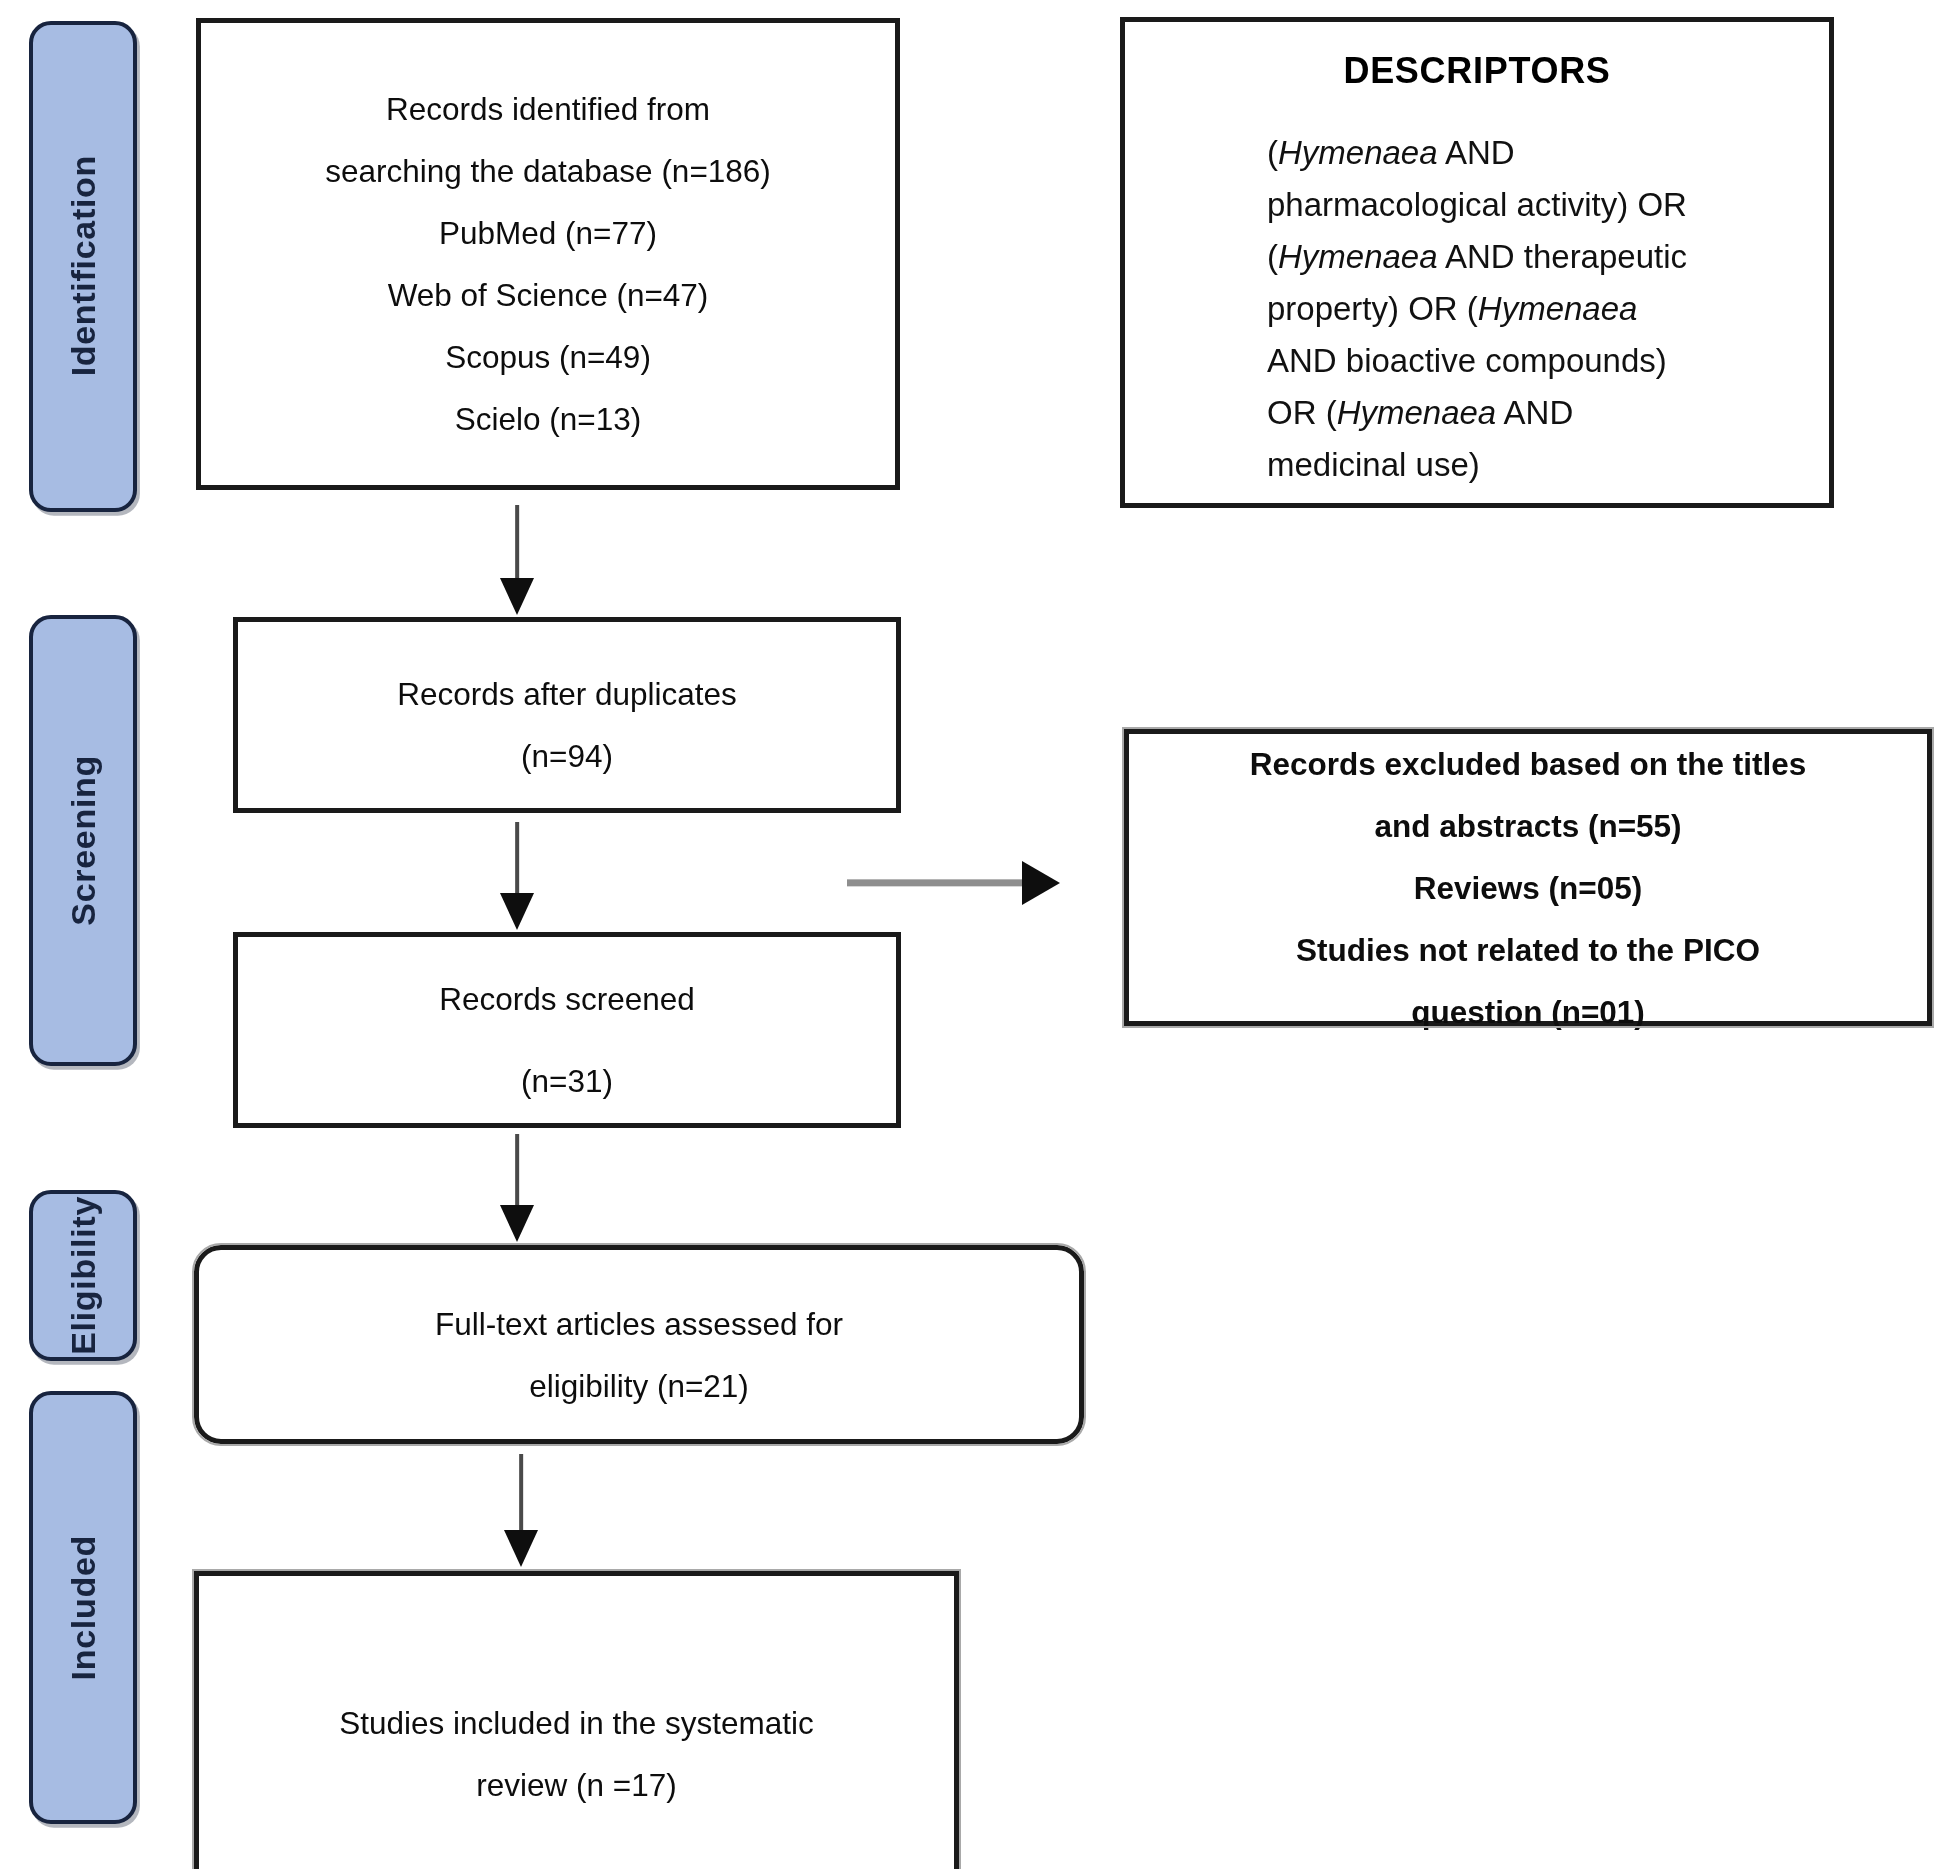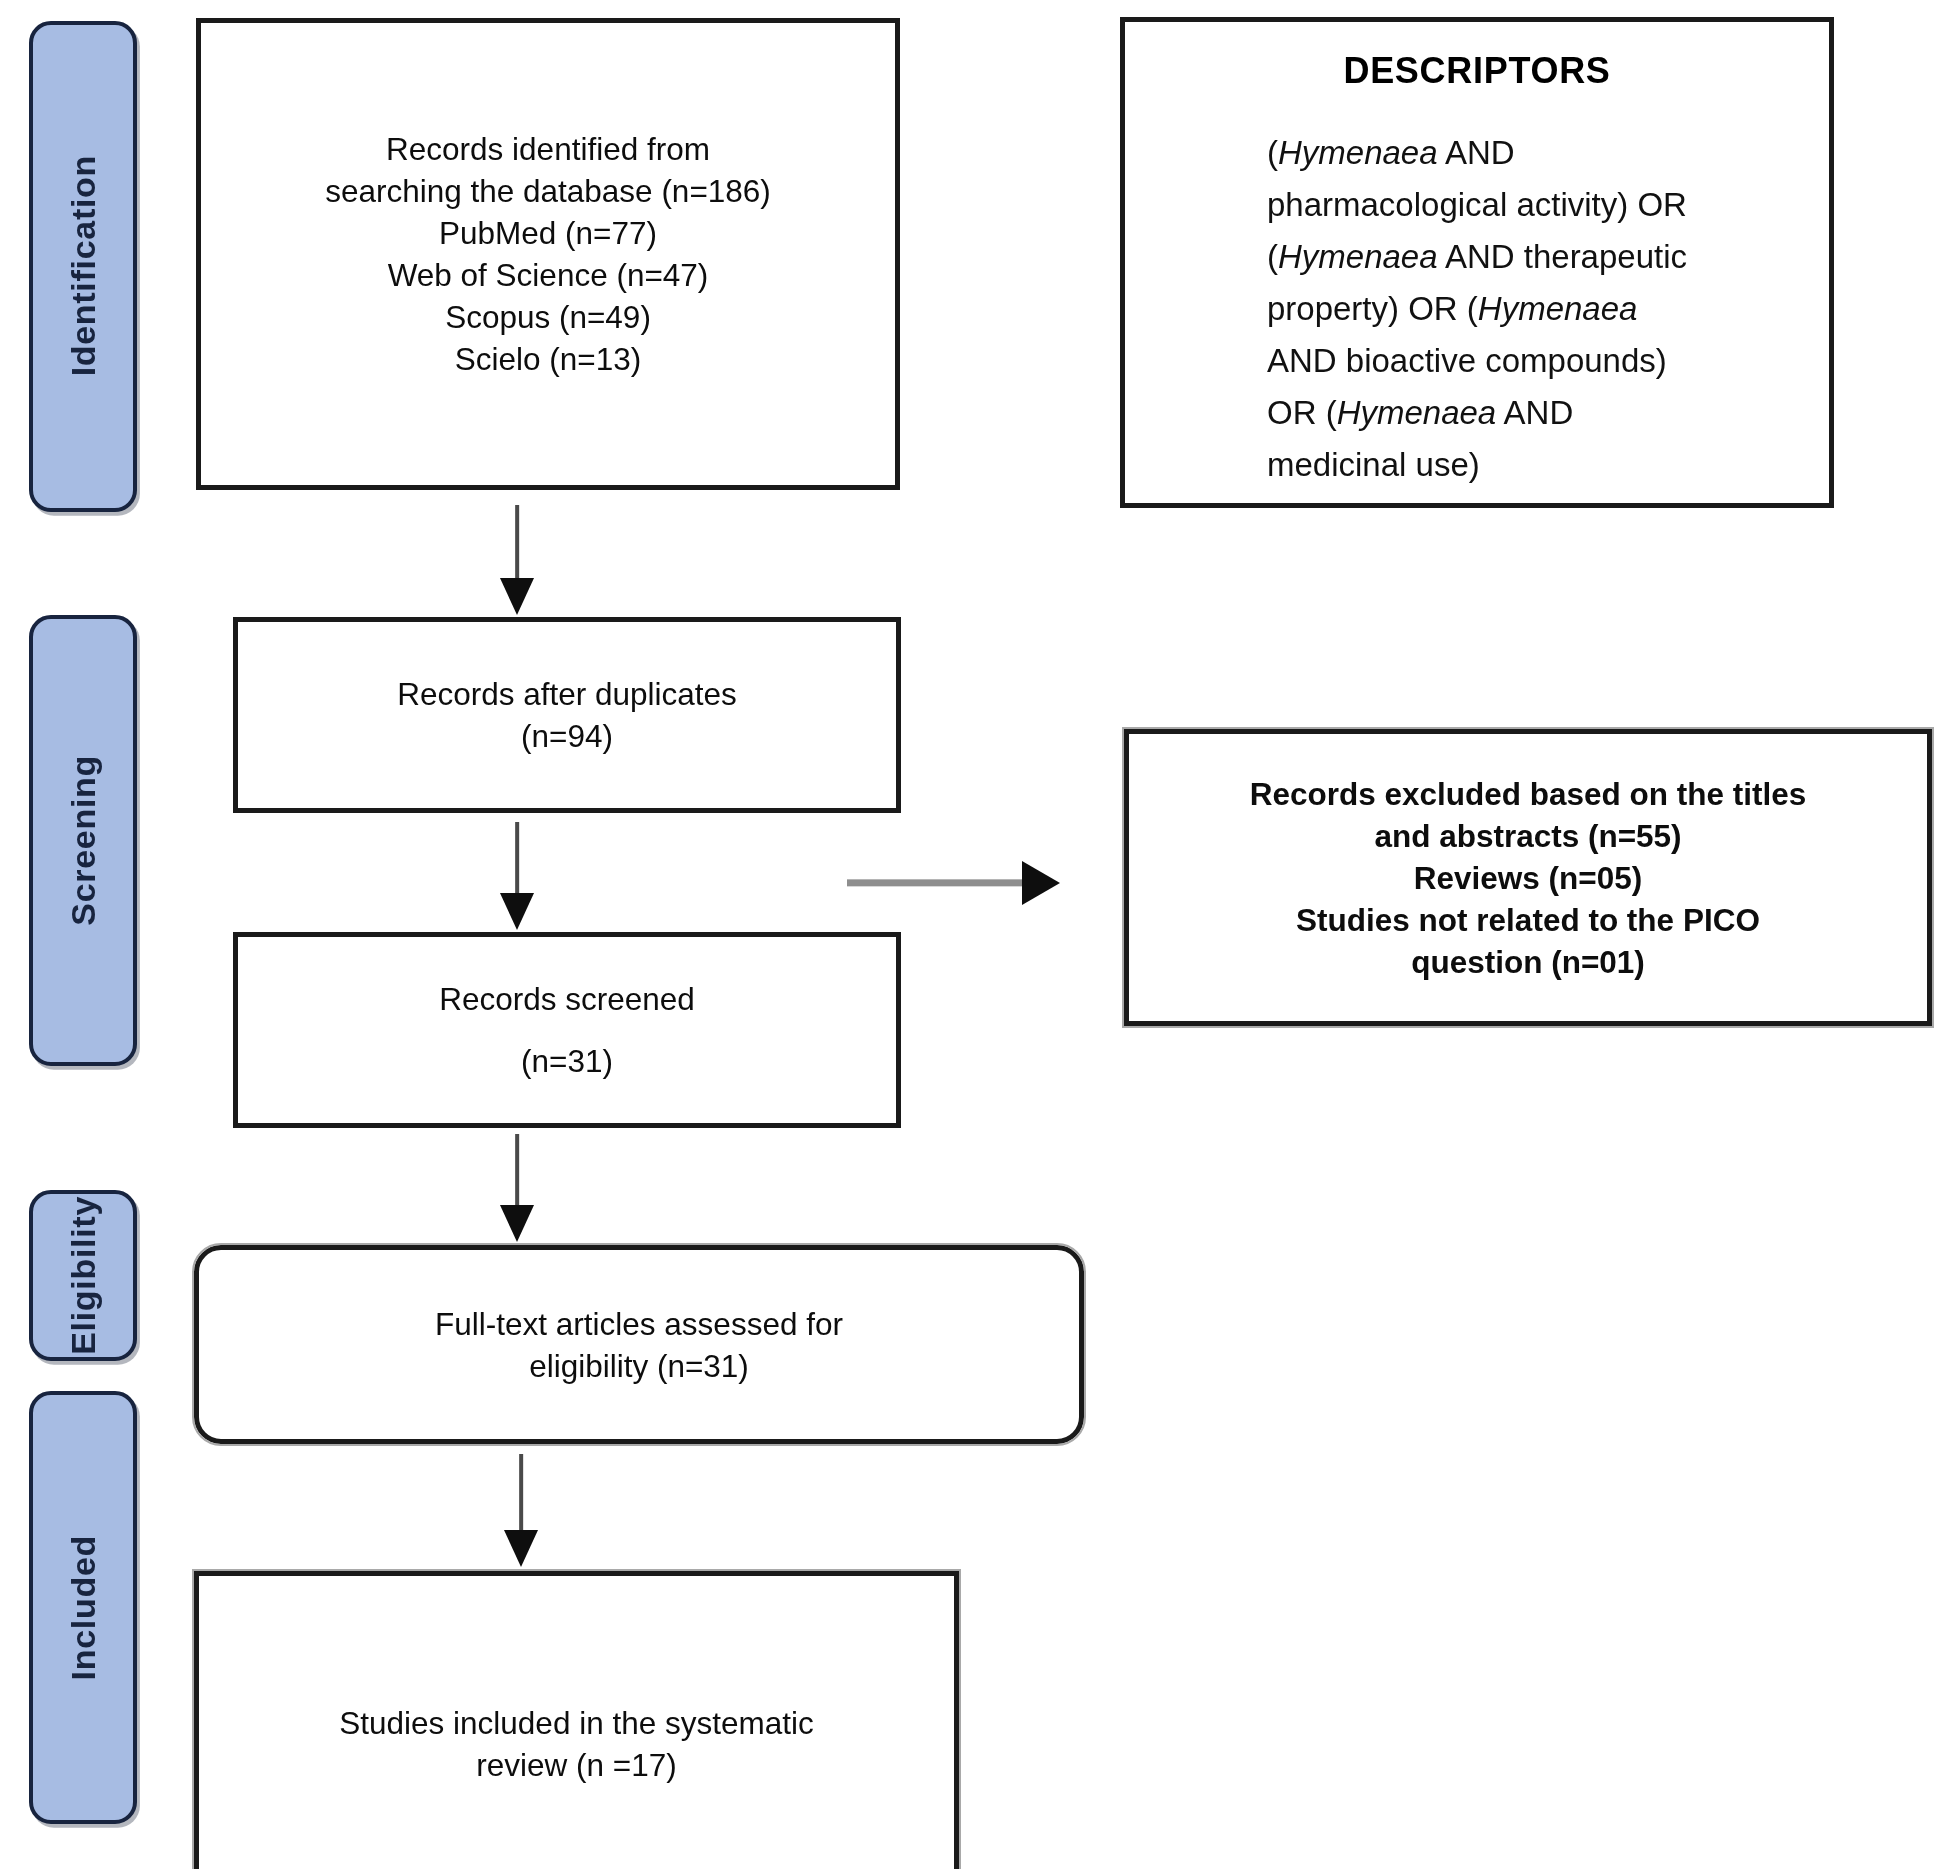--- a/index.html
+++ b/index.html
@@ -46,20 +46,21 @@
     flex-direction: column;
     align-items: center;
     justify-content: center;
     text-align: left;
   }
   .fbox .tline {
     font-size: 31.5px;
     line-height: 42px;
     color: #0d0d0d;
     white-space: nowrap;
+    margin-top: 20px;
   }
   .shadowed { outline: 2.9px solid #a9a9a9; }
 
   
   #descriptors-box {
     justify-content: flex-start;
     padding-top: 28px;
   }
   #descriptors-box .dtitle {
     font-size: 36px;
@@ -188,21 +189,21 @@
       <div class="tline">(n=31)</div>
     </div>
 
   <div class="varrow" style="left:500px; top:1134px; width:34px; height:108px;">
     <div class="shaft" style="height:75px;"></div>
     <div class="head"></div>
   </div>
 
   <div class="fbox shadowed" style="left:194px; top:1245px; width:890px; height:199px;border-radius:27px;">
       <div class="tline">Full-text articles assessed for</div>
-      <div class="tline">eligibility (n=31)</div>
+      <div class="tline">eligibility (n=21)</div>
     </div>
 
   <div class="varrow" style="left:504px; top:1454px; width:34px; height:113px;">
     <div class="shaft" style="height:80px;"></div>
     <div class="head"></div>
   </div>
 
   <div class="fbox shadowed" style="left:194px; top:1571px; width:765px; height:346px;">
       <div class="tline">Studies included in the systematic</div>
       <div class="tline">review (n =17)</div>

